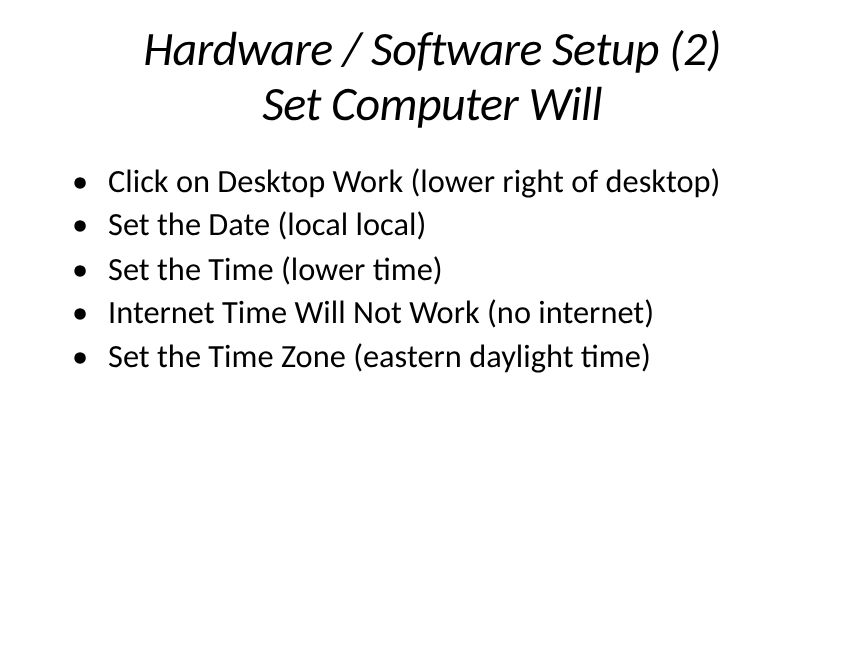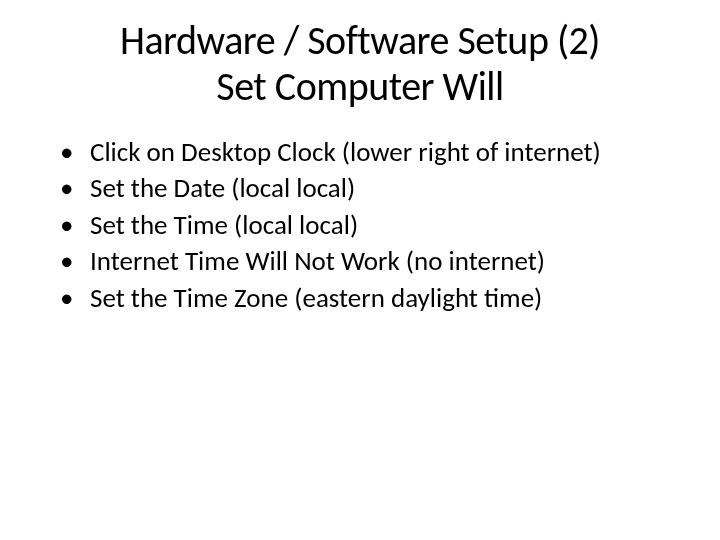--- a/index.html
+++ b/index.html
@@ -15,20 +15,21 @@
       color: #000000;
       padding: 18px 30px;
     }
     .title {
       text-align: center;
       font-size: 40px;
       font-weight: 400;
       line-height: 1.15;
       margin-bottom: 24px;
       letter-spacing: -0.5px;
+      font-style: italic;
     }
     .bullets {
       list-style: none;
       padding-left: 30px;
     }
     .bullets li {
       position: relative;
       font-size: 27px;
       line-height: 1.35;
       padding-left: 30px;
@@ -43,18 +44,18 @@
   </style>
 </head>
 <body>
 
 <h1 class="title">
   <span>Hardware / Software Setup (2)</span><br>
   <span>Set Computer Will</span>
 </h1>
 
 <ul class="bullets">
-  <li>Click on Desktop Clock (lower right of internet)</li>
+  <li>Click on Desktop Work (lower right of desktop)</li>
   <li>Set the Date (local local)</li>
-  <li>Set the Time (local local)</li>
+  <li>Set the Time (lower time)</li>
   <li>Internet Time Will Not Work (no internet)</li>
   <li>Set the Time Zone (eastern daylight time)</li>
 </ul>
 
 </body></html>

